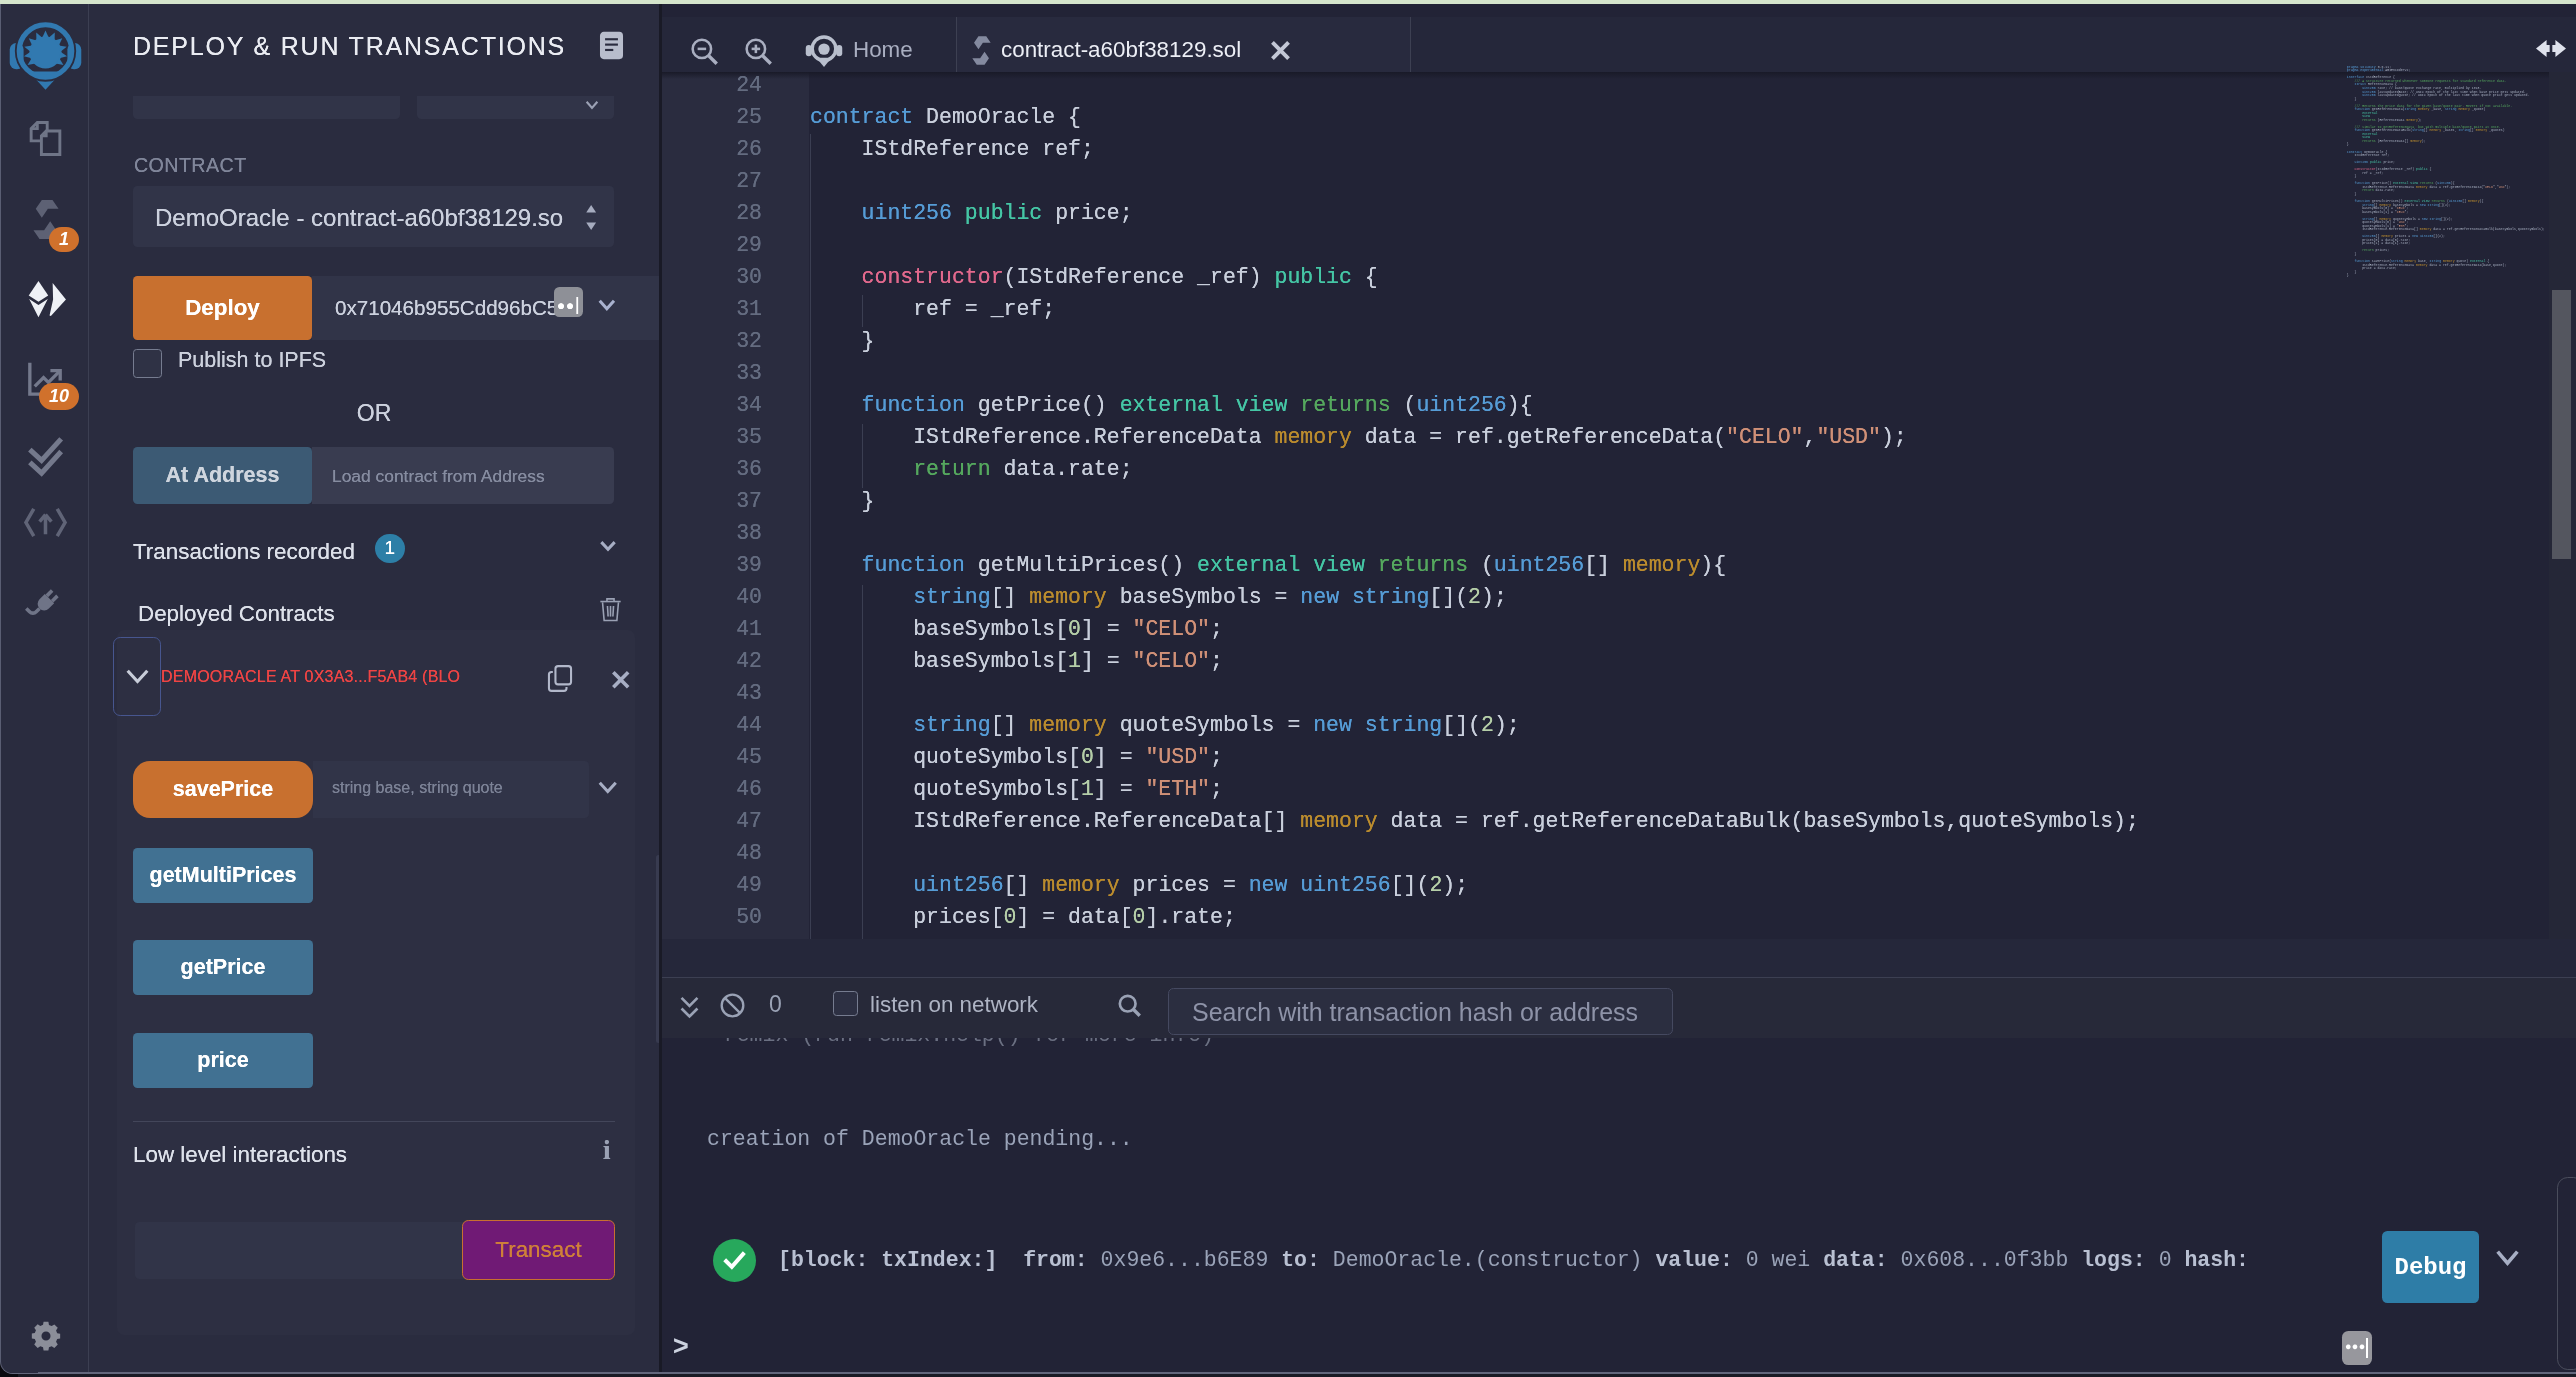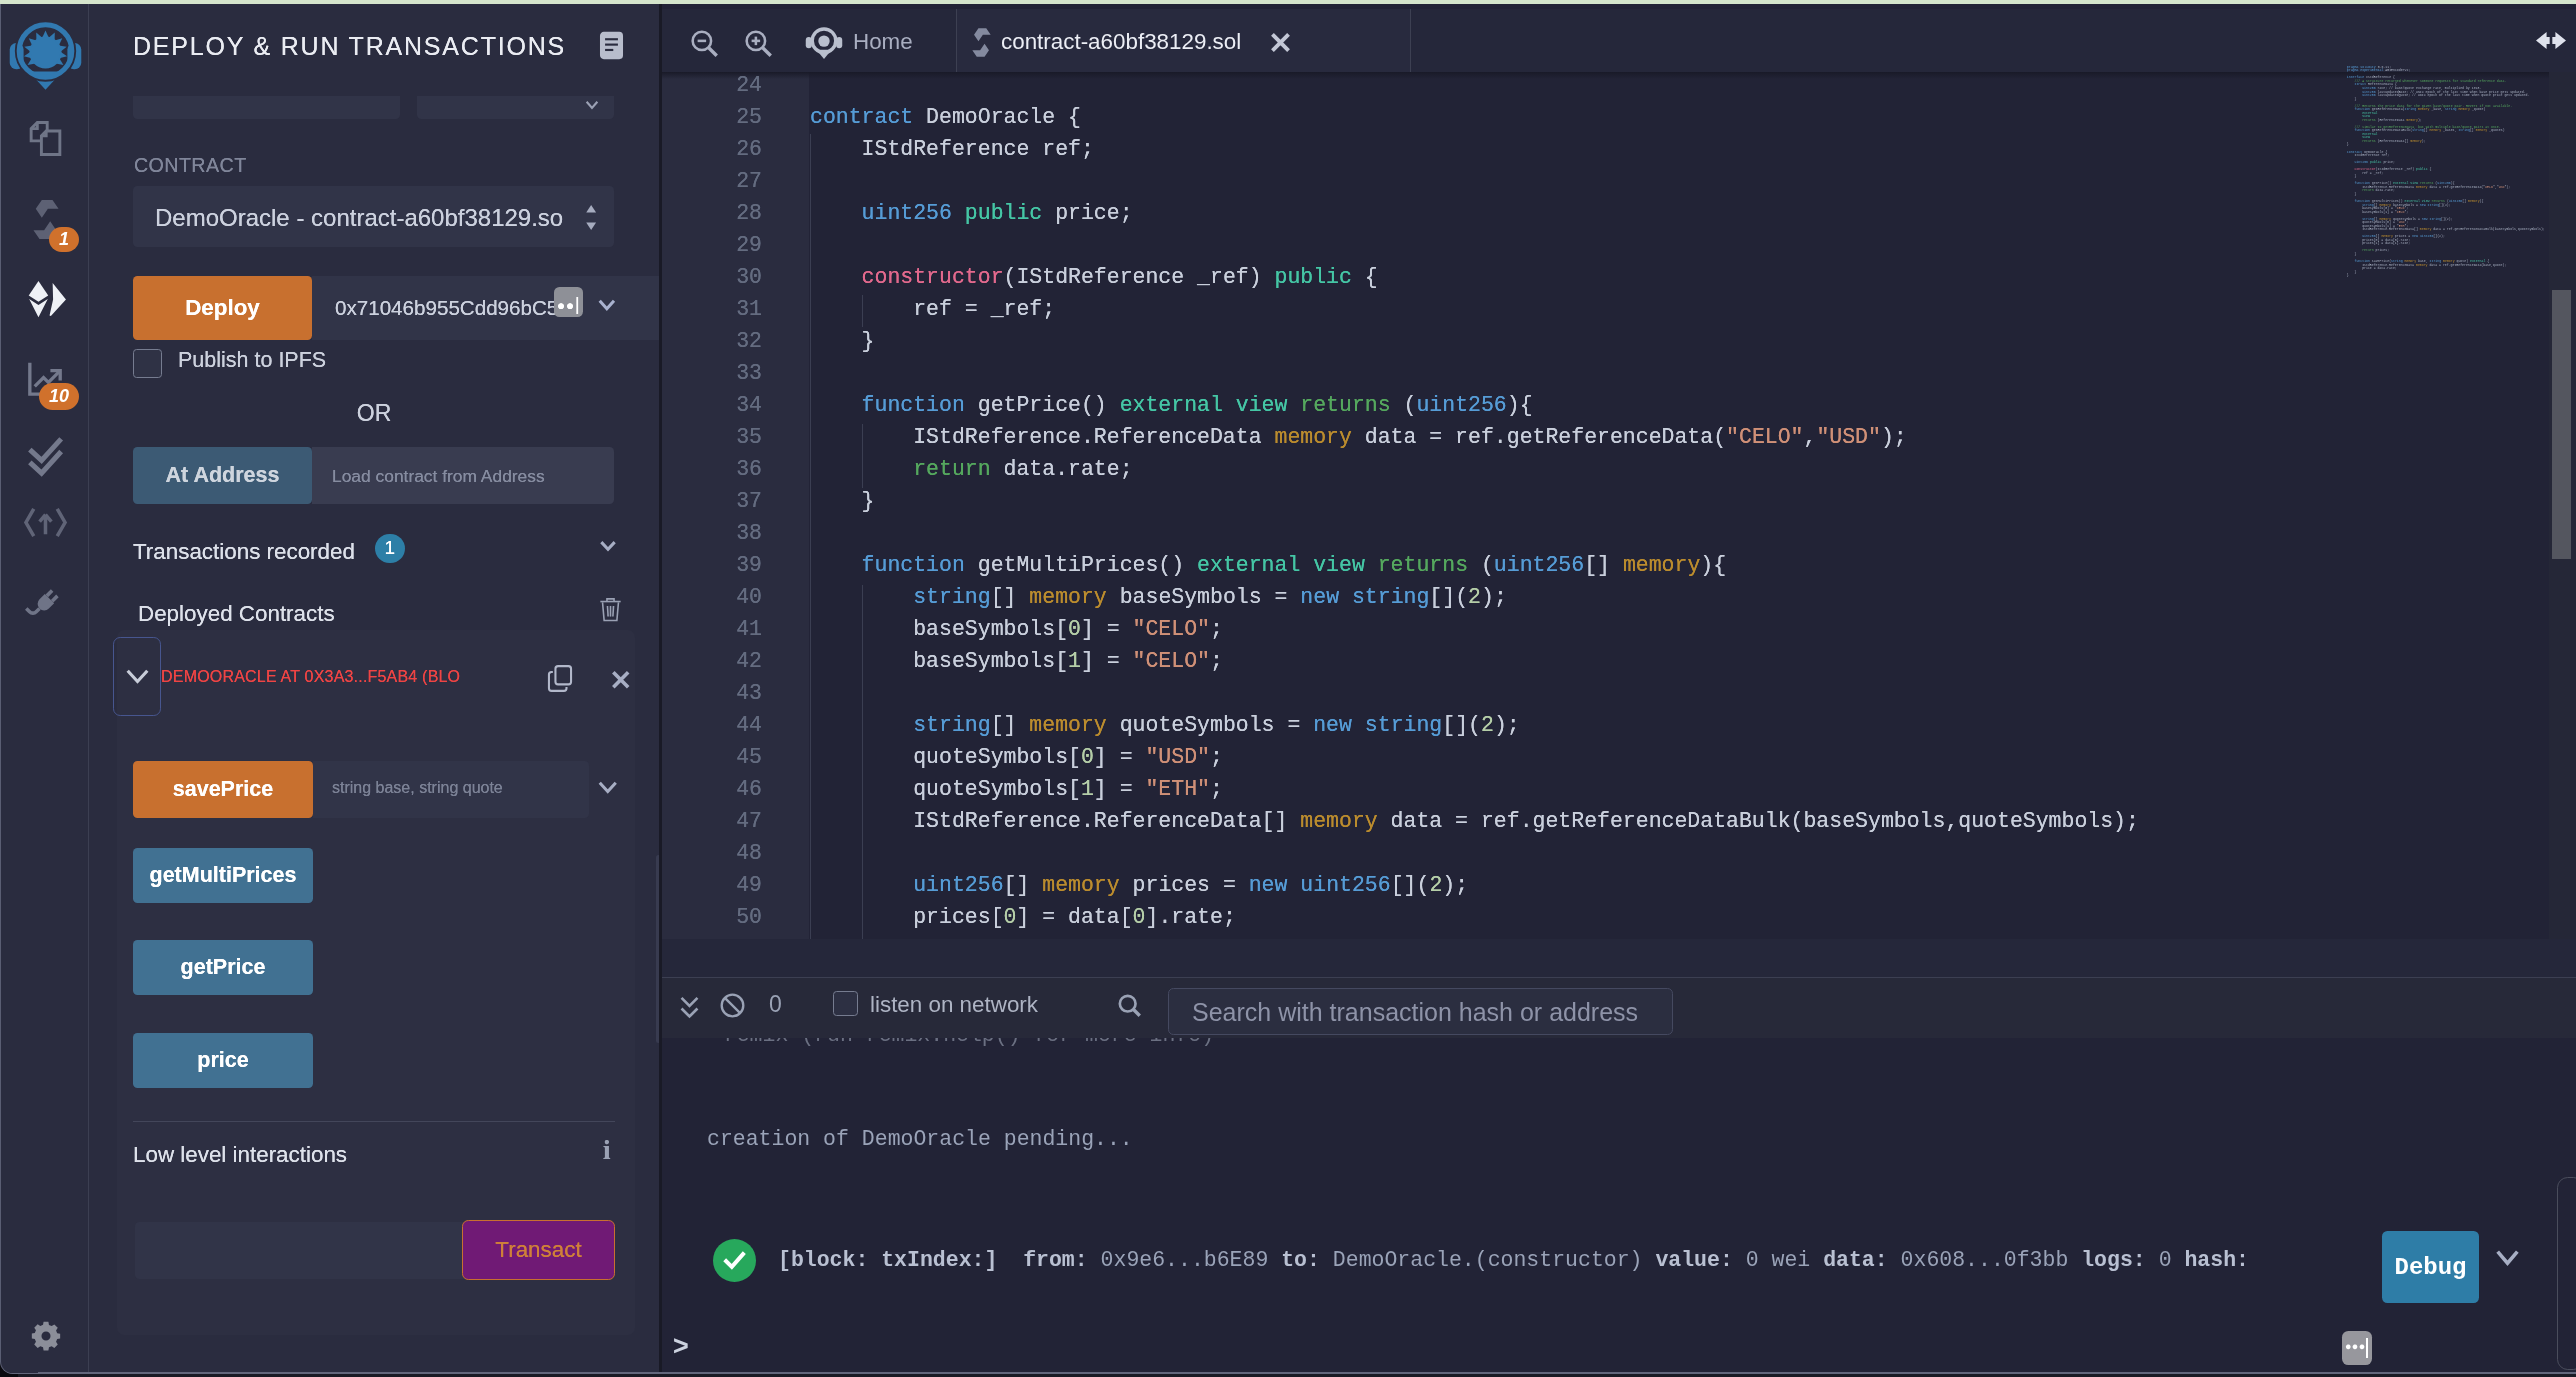--- a/index.html
+++ b/index.html
@@ -11,21 +11,21 @@
 
 #rail{left:0;top:3.6px;width:89px;height:1369px;background:#2a2c3f;border-right:0.9px solid #3c3f52;border-left:1.8px solid #5a5e73;}
 .ric{position:absolute;left:0;width:89px;display:flex;justify-content:center;}
 .badge{position:absolute;background:#d0712c;color:#fff;font-style:italic;font-weight:bold;border-radius:14.3px;display:flex;align-items:center;justify-content:center;}
 
 #panel{left:89px;top:3.6px;width:570px;height:1369px;background:#2a2c3f;color:#c8cdd9;text-shadow:0 0 0.4px;}
 #panel .inp{background:#313448;border-radius:4.5px;}
 .btn{display:flex;align-items:center;justify-content:center;border-radius:4.5px;color:#fff;font-weight:600;}
 
 #edarea{left:662px;top:3.6px;width:1914px;height:1369px;background:#222336;}
-#tabbar{left:0;top:5px;width:1914px;height:68px;background:#25273a;padding-left:25px;}
+#tabbar{left:0;top:13px;width:1914px;height:68px;background:#25273a;padding-left:25px;}
 #editor{left:0;top:68px;width:1914px;height:868px;background:#222336;}
 #gutter{left:0;top:0;width:147px;height:868px;background:#2a2c3f;}
 #lines{left:0;top:-2.2px;width:1878px;font-family:"Liberation Mono",monospace;font-size:21.5px;line-height:32px;white-space:pre;color:#c9cfdc;text-shadow:0 0 0.6px;}
 .row{height:32px;}
 .ln{display:inline-block;width:100px;text-align:right;color:#646c80;}
 .gap{display:inline-block;width:48px;}
 .kb{color:#569cd6;}  
 .kt{color:#45c6a5;}  
 .kg{color:#55a85e;}  
 .kp{color:#e2698d;}  
@@ -204,21 +204,21 @@
       </svg>
   <div class="abs" style="left:72px;top:664px;font-size:16px;color:#ef4444;letter-spacing:0.2px;">DEMOORACLE AT 0X3A3...F5AB4 (BLO</div>
   <svg class="abs" style="left:458px;top:660px;" width="26" height="29" viewBox="0 0 20 22" fill="none" stroke="#b2b8ca" stroke-width="1.6">
     <rect x="6.5" y="1.5" width="12" height="14" rx="2"></rect>
     <path d="M4.5 6 H3.5 a2 2 0 0 0 -2 2 v10.5 a2 2 0 0 0 2 2 H13 a2 2 0 0 0 2-2 v-1"></path>
   </svg>
   <svg class="abs" style="left:521px;top:665px;" width="21.5" height="21.5" viewBox="0 0 26 26">
         <path d="M4 4 L22 22 M22 4 L4 22" stroke="#a7aec4" stroke-width="4.4" fill="none"></path>
       </svg>
 
-  <div class="abs btn" style="left:44px;top:757px;width:180px;height:57px;background:#c8702f;font-size:21.5px;">savePrice</div>
+  <div class="abs btn" style="left:44px;top:757px;width:180px;height:57px;background:#c8702f;font-size:21.5px;border-radius:17px;">savePrice</div>
   <div class="abs inp" style="left:224px;top:757px;width:276px;height:57px;border-radius:0 4.5px 4.5px 0;"></div>
   <div class="abs" style="left:243px;top:775px;font-size:16px;color:#7c8296;">string base, string quote</div>
   <svg class="abs" style="left:508px;top:776px;" width="21.5px" height="16" viewBox="0 0 24 18">
         <path d="M3 3 L12 13 L21 3" stroke="#a7aec4" stroke-width="3.4" fill="none"></path>
       </svg>
 
   <div class="abs btn" style="left:44px;top:844px;width:180px;height:55px;background:#417192;font-size:21.5px;">getMultiPrices</div>
   <div class="abs btn" style="left:44px;top:936px;width:180px;height:55px;background:#417192;font-size:21.5px;">getPrice</div>
   <div class="abs btn" style="left:44px;top:1029px;width:180px;height:55px;background:#417192;font-size:21.5px;">price</div>
 

